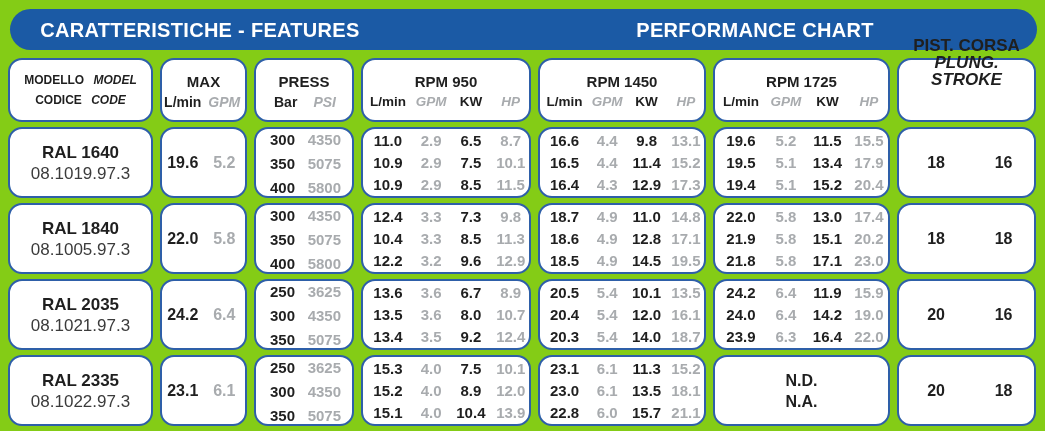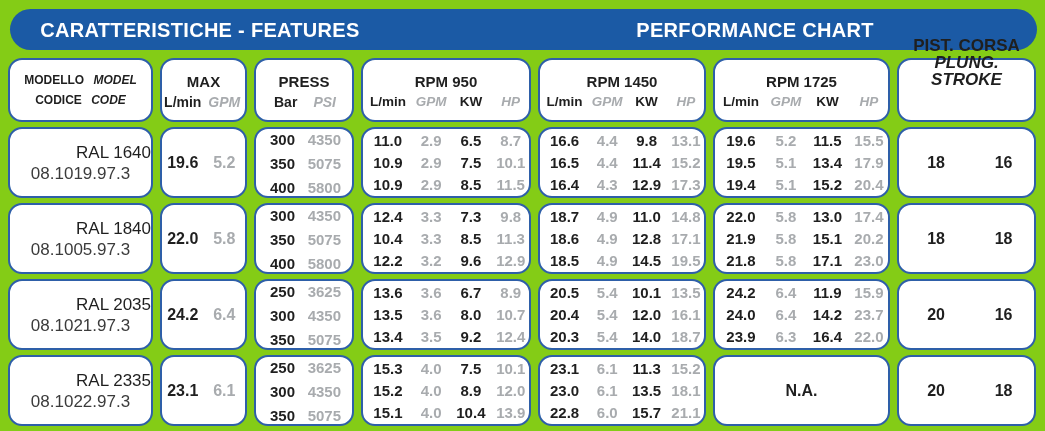--- a/index.html
+++ b/index.html
@@ -41,21 +41,21 @@
                  font-size:14px; font-weight:bold; }
   .units4 { display:grid; grid-template-columns:30% 22% 26% 22%; margin-top:2px; }
   .units4 span { text-align:center; font-size:13.5px; font-weight:bold; }
   .pist-h { font-size:17px; line-height:17px; }
   .pist-units { display:grid; grid-template-columns:55% 45%; margin-top:1px; }
   .pist-units span { text-align:center; font-size:13.5px; font-weight:bold;
                      color:var(--dark,#1f1f1f);margin-top:40px; }
 
   
   .model-cell { text-align:center; }
-  .model-name { font-size:17px; font-weight:normal; color:var(--dark,#1f1f1f); line-height:22px;text-align:right; }
+  .model-name { font-size:17px; font-weight:bold; color:var(--dark,#1f1f1f); line-height:22px; }
   .model-code { font-size:17px; color:#3b3b3b; line-height:19px; }
 
   .mrow  { display:grid; grid-template-columns:50% 50%; }
   .mrow span { text-align:center; font-size:16px; font-weight:bold; }
 
   .prow  { display:flex; justify-content:space-between;
            padding:2px 11px 0 14px; line-height:22px;
            font-size:15px; font-weight:bold; }
 
   .vrow  { display:grid; grid-template-columns:30% 22% 26% 22%; line-height:22px; }
@@ -396,21 +396,21 @@
       <div class="vrow">
         <span class="dark">24.2</span>
         <span class="gray">6.4</span>
         <span class="dark">11.9</span>
         <span class="gray">15.9</span>
       </div>
       <div class="vrow">
         <span class="dark">24.0</span>
         <span class="gray">6.4</span>
         <span class="dark">14.2</span>
-        <span class="gray">23.7</span>
+        <span class="gray">19.0</span>
       </div>
       <div class="vrow">
         <span class="dark">23.9</span>
         <span class="gray">6.3</span>
         <span class="dark">16.4</span>
         <span class="gray">22.0</span>
       </div>
     </div>
     <div class="cell">
       <div class="pist-row">
@@ -477,20 +477,21 @@
         <span class="gray">18.1</span>
       </div>
       <div class="vrow">
         <span class="dark">22.8</span>
         <span class="gray">6.0</span>
         <span class="dark">15.7</span>
         <span class="gray">21.1</span>
       </div>
     </div>
     <div class="cell na-cell">
+      <div>N.D.</div>
       <div>N.A.</div>
     </div>
     <div class="cell">
       <div class="pist-row">
         <span>20</span>
         <span>18</span>
       </div>
     </div>
 
   </div>

